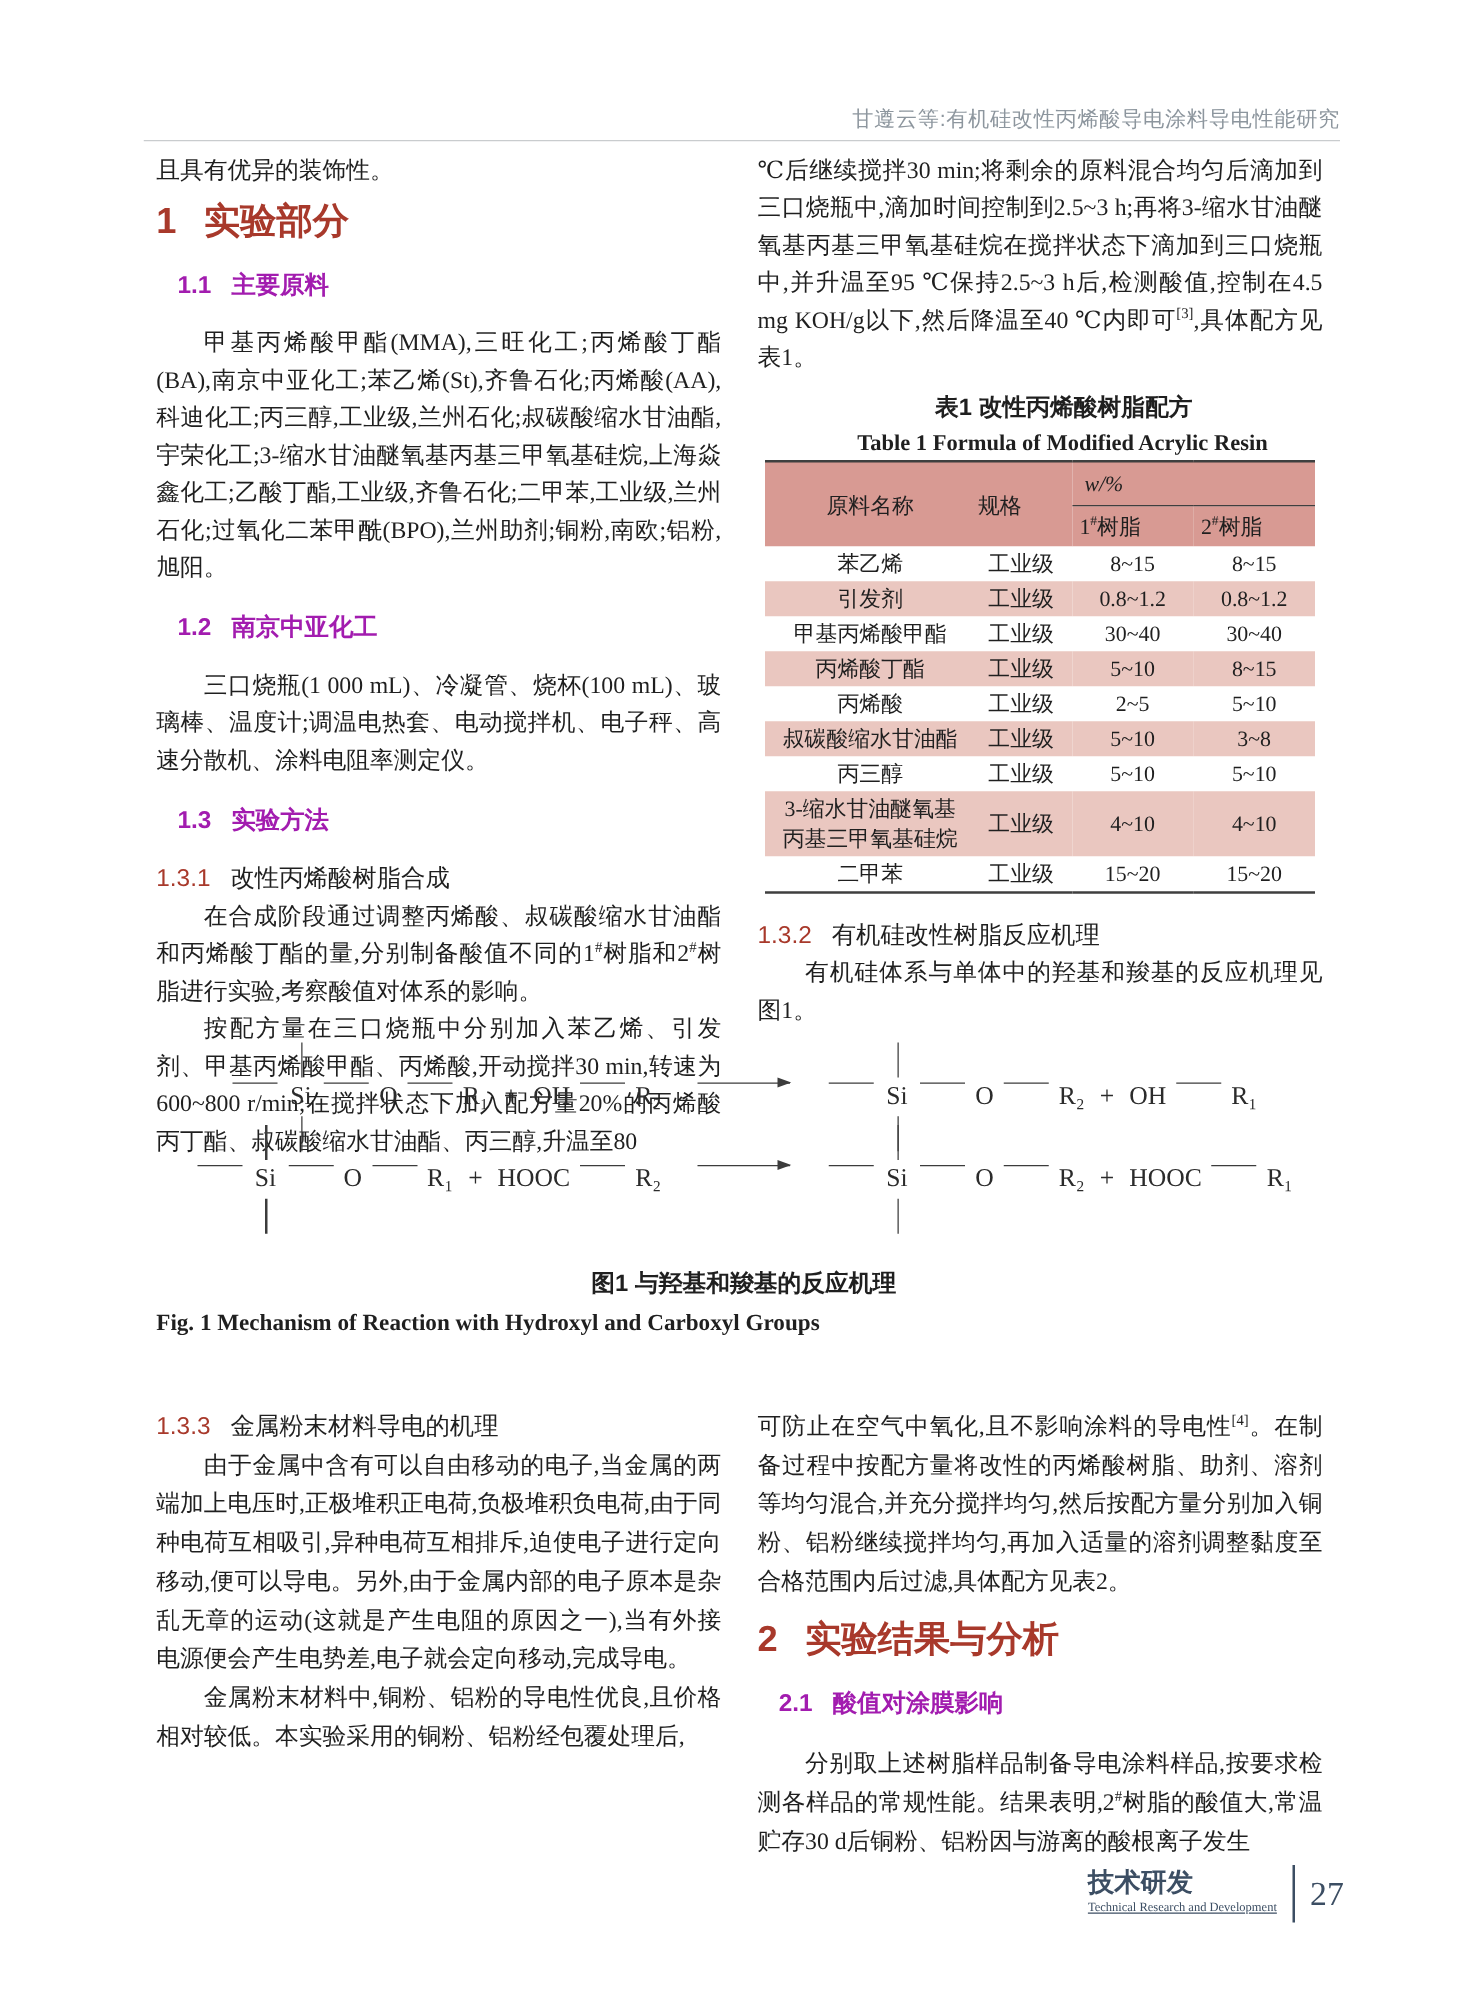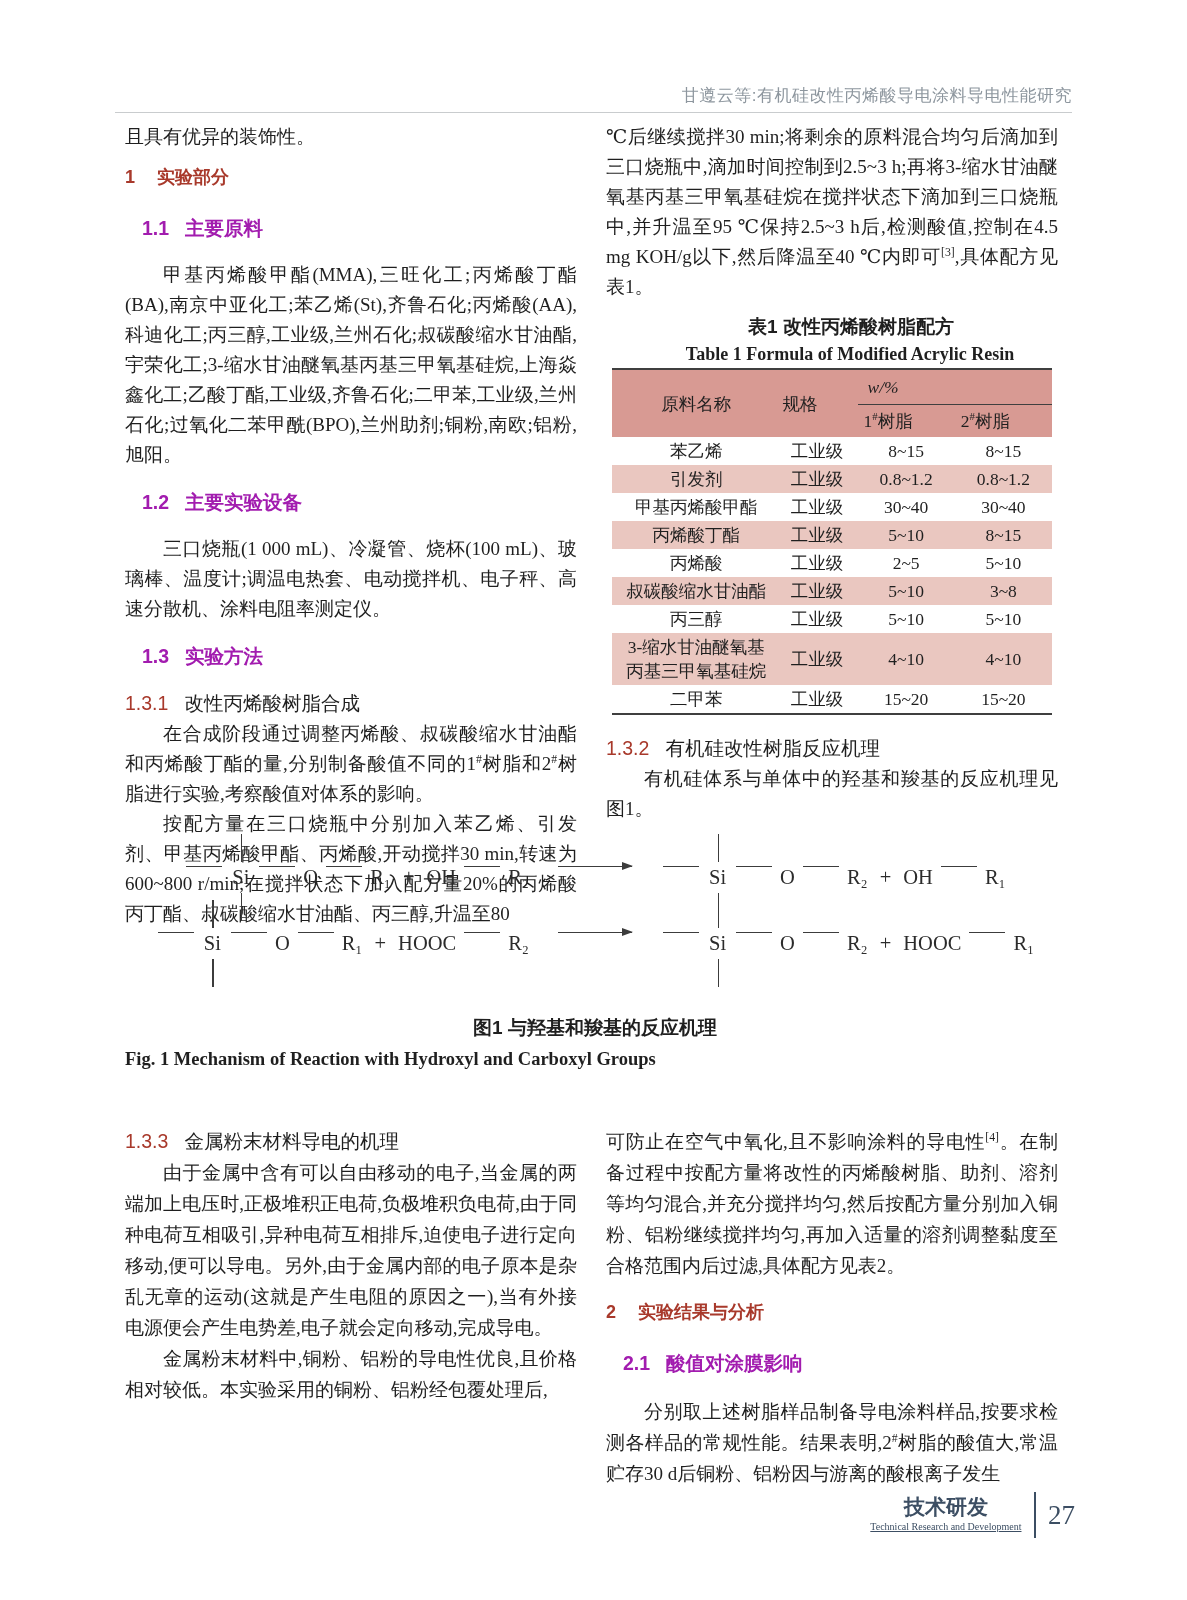--- a/index.html
+++ b/index.html
@@ -17,21 +17,21 @@
     font-size:17px;color:#8d969e;letter-spacing:.5px;
   }
   .header-rule{position:absolute;top:112px;left:115px;width:957px;border-top:1.5px solid #c9ccce;}
 
   
   .col{position:absolute;width:452px;font-size:19px;line-height:30px;text-align:justify;}
   .col-lb,.col-rb{line-height:31px;}
   .col p{margin:0;text-indent:2em;}
   .col p.noindent{text-indent:0;}
 
-  .h1{font-family:"Liberation Sans","DejaVu Sans",sans-serif;font-size:18px;font-weight:bold;
+  .h1{font-family:"Liberation Sans","DejaVu Sans",sans-serif;font-size:29px;font-weight:bold;
       color:#a8392b;line-height:38px;margin:6px 0 4px;text-indent:0;}
   .h1 .h-num{margin-right:22px;}
   .h2{font-family:"Liberation Sans","DejaVu Sans",sans-serif;font-size:19.5px;font-weight:bold;
       color:#a21caf;line-height:30px;margin:17px;text-indent:0;}
   .h2 .h-num{margin-right:16px;}
   .h3{font-size:19.5px;line-height:30px;margin:0;text-indent:0;}
   .h3 .h-num{color:#a8392b;font-family:"Liberation Sans","DejaVu Sans",sans-serif;margin-right:16px;}
   .col-lb .h3,.col-rb .h2{line-height:31px;}
 
   
@@ -62,21 +62,21 @@
   .plus{margin:0 9px;}
   .arrow{position:relative;width:74px;border-top:1.7px solid #3c3c3c;margin:0 26px;}
   .arrow::after{content:"";position:absolute;right:-1px;top:-5px;width:0;height:0;
       border-left:11px solid #3c3c3c;border-top:4.2px solid transparent;border-bottom:4.2px solid transparent;}
   .fig-cap-zh{text-align:center;font-family:"Liberation Sans","DejaVu Sans",sans-serif;
       font-weight:bold;font-size:19px;line-height:28px;margin-top:16px;}
   .fig-cap-en{text-align:left;font-weight:bold;font-size:18.5px;line-height:26px;margin-top:4px;}
 
   
   .footer{position:absolute;right:112px;top:1492px;display:flex;align-items:center;color:#3c4e63;}
-  .footer-text{text-align:center;margin-right:12px;}
+  .footer-text{text-align:left;margin-right:12px;}
   .footer-zh{font-family:"Liberation Sans","DejaVu Sans",sans-serif;font-weight:bold;
       font-size:21px;line-height:24px;}
   .footer-en{font-size:10px;line-height:16px;text-decoration:underline;}
   .footer-divider{width:2.5px;height:46px;background:#3c4e63;margin-right:12px;}
   .footer-num{font-size:27px;}
 </style>
 </head>
 <body>
 
 <div class="header-title">甘遵云等:有机硅改性丙烯酸导电涂料导电性能研究</div>
@@ -85,21 +85,21 @@
 <div class="col" style="top:122px;left:125px;">
   <p class="noindent">且具有优异的装饰性。</p>
   <div class="h1">
     <span class="h-num">1</span><span>实验部分</span>
   </div>
   <div class="h2">
     <span class="h-num">1.1</span><span>主要原料</span>
   </div>
   <p>甲基丙烯酸甲酯(MMA),三旺化工;丙烯酸丁酯(BA),南京中亚化工;苯乙烯(St),齐鲁石化;丙烯酸(AA),科迪化工;丙三醇,工业级,兰州石化;叔碳酸缩水甘油酯,宇荣化工;3-缩水甘油醚氧基丙基三甲氧基硅烷,上海焱鑫化工;乙酸丁酯,工业级,齐鲁石化;二甲苯,工业级,兰州石化;过氧化二苯甲酰(BPO),兰州助剂;铜粉,南欧;铝粉,旭阳。</p>
   <div class="h2">
-    <span class="h-num">1.2</span><span>主要实验设备</span>
+    <span class="h-num">1.2</span><span>南京中亚化工</span>
   </div>
   <p>三口烧瓶(1 000 mL)、冷凝管、烧杯(100 mL)、玻璃棒、温度计;调温电热套、电动搅拌机、电子秤、高速分散机、涂料电阻率测定仪。</p>
   <div class="h2">
     <span class="h-num">1.3</span><span>实验方法</span>
   </div>
   <div class="h3">
     <span class="h-num">1.3.1</span><span>改性丙烯酸树脂合成</span>
   </div>
   <p>在合成阶段通过调整丙烯酸、叔碳酸缩水甘油酯和丙烯酸丁酯的量,分别制备酸值不同的1<sup>#</sup>树脂和2<sup>#</sup>树脂进行实验,考察酸值对体系的影响。</p>
   <p>按配方量在三口烧瓶中分别加入苯乙烯、引发剂、甲基丙烯酸甲酯、丙烯酸,开动搅拌30 min,转速为600~800 r/min;在搅拌状态下加入配方量20%的丙烯酸丙丁酯、叔碳酸缩水甘油酯、丙三醇,升温至80</p>

